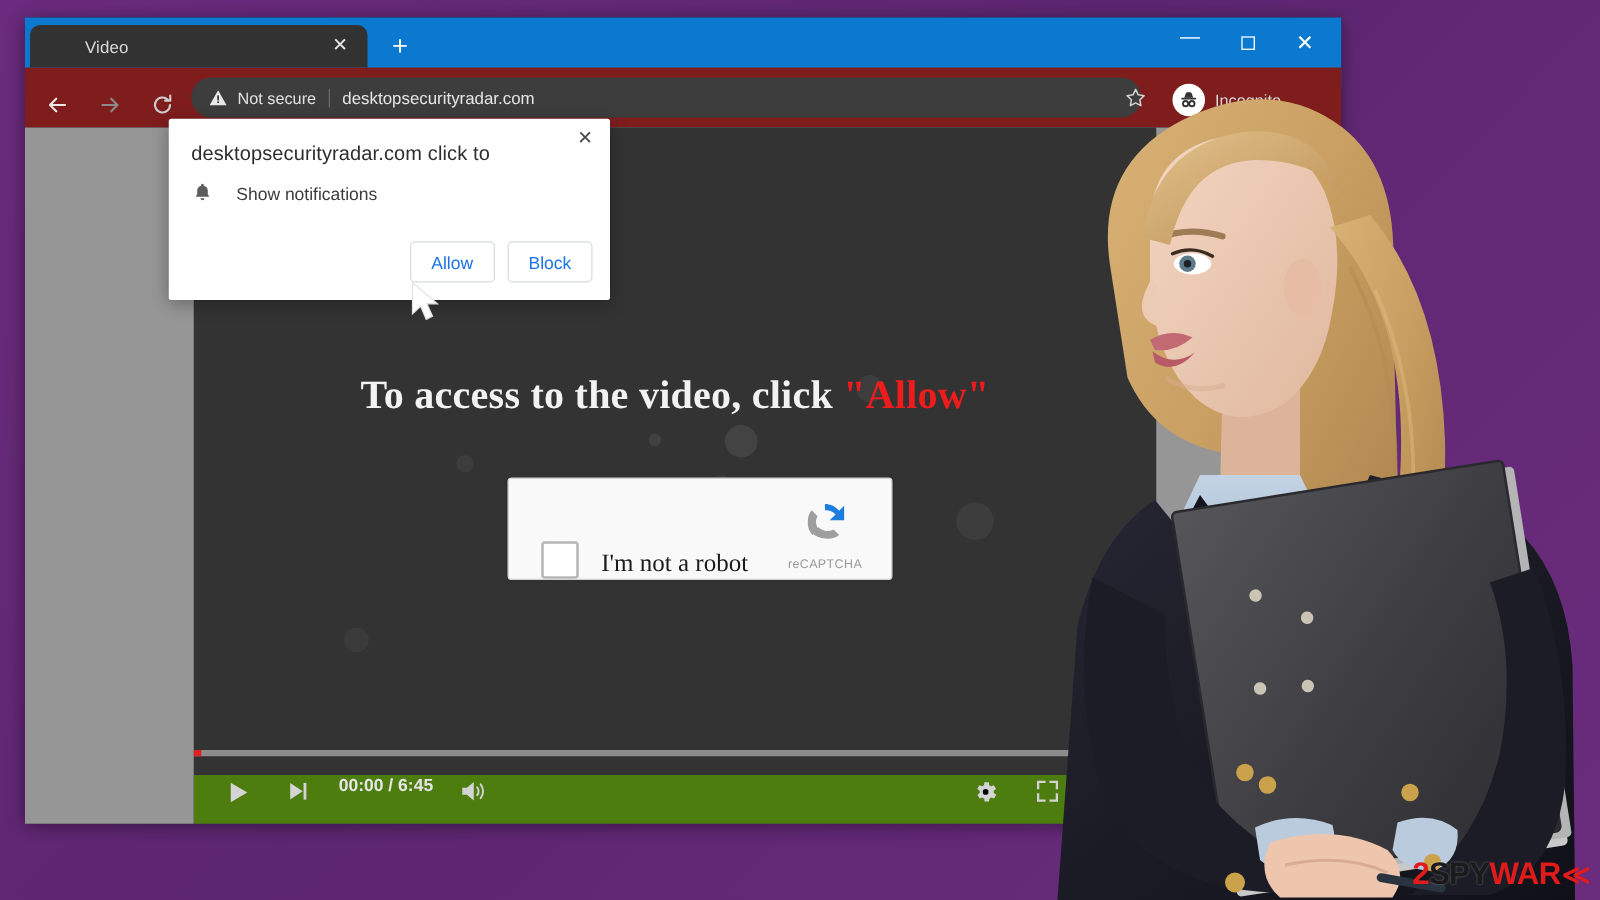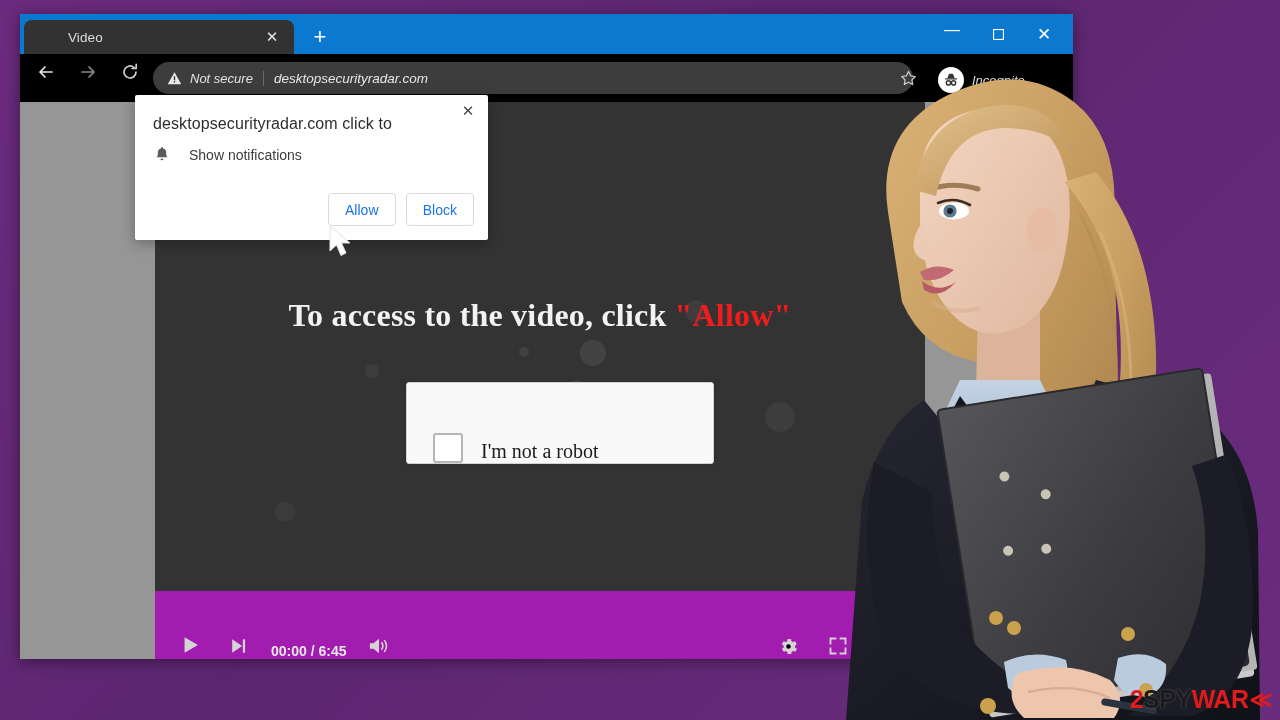--- a/index.html
+++ b/index.html
@@ -72,22 +72,22 @@
     cursor: pointer;
   }
   .wc-min { font-size: 16px; padding-bottom: 9px; }
   .wc-max svg { display: block; }
   .wc-close { font-size: 17px; font-weight: 300; }
 
   
   .toolbar {
     position: absolute; left: 0; top: 40px;
     width: 100%; height: 48px;
-    background: #000000;
-    display: flex; align-items: flex-start; font-style: italic;
+    background: #7f1d1d;
+    display: flex; align-items: flex-end;
   }
   .navbtn {
     width: 36px; height: 36px; margin-left: 6px;
     display: flex; align-items: center; justify-content: center;
     color: #cfcfcf;
     cursor: pointer;
   }
   .navbtn.back { margin-left: 8px; color: #e8e8e8; }
   .navbtn.fwd { color: #8a8a8a; }
   .omnibox {
@@ -201,23 +201,23 @@
     width: 770px; height: 5px;
     background: #8c8c8c;
   }
   .progress-played {
     position: absolute; left: 0; top: 0;
     width: 6px; height: 5px;
     background: #e02020;
   }
   .controls {
     position: absolute; left: 0; bottom: 0;
-    width: 770px; height: 68px;
-    background: #a21caf;
-    display: flex; align-items: flex-end;
+    width: 770px; height: 39px;
+    background: #4d7c0f;
+    display: flex; align-items: flex-start;
   }
   .ctl {
     display: flex; align-items: center; justify-content: center;
     color: #d4d4d4;
     cursor: pointer;
   }
   .ctl-play { margin-left: 22px; width: 28px; height: 28px; }
   .ctl-next { margin-left: 20px; width: 26px; height: 26px; }
   .time {
     margin-left: 20px;
@@ -408,20 +408,29 @@
         <div class="bokeh" style="left:610px; top:300px; width:30px; height:30px; opacity:.05;"></div>
         <div class="bokeh" style="left:120px; top:400px; width:20px; height:20px; opacity:.04;"></div>
 
         <div class="headline">
           <span>To access to the video, click </span><span class="allow">"Allow"</span>
         </div>
 
         <div class="recaptcha">
           <div class="rc-box"></div>
           <div class="rc-label">I'm not a robot</div>
+          <div class="rc-brand">
+            <svg width="44" height="44" viewBox="0 0 48 48">
+              <path d="M24 9c5 0 9.4 2.3 12.3 5.9l4.4-4.4v12.6H28.1l5.1-5.1A12 12 0 0 0 24 14.4z" fill="#1c7ce0"></path>
+              <path d="M9 24c0-3.6 1.2-6.9 3.3-9.5l5.2 5.2A11.9 11.9 0 0 0 16.1 24c0 2.5.8 4.9 2.2 6.8l-5.2 5.2A15.9 15.9 0 0 1 9 24z" fill="#9e9e9e"></path>
+              <path d="M24 39c-4.3 0-8.2-1.7-11-4.5l5.2-5.2a12 12 0 0 0 13.3 1.8l4.8 4.8A15.9 15.9 0 0 1 24 39z" fill="#9e9e9e"></path>
+              <path d="M22.7 17.3h3.4l5.2 10.4h-3.8l-.9-2h-4.6l-.9 2h-3.6z" fill="#ffffff" opacity=".0"></path>
+            </svg>
+            <div class="rc-brand-text">reCAPTCHA</div>
+          </div>
         </div>
 
         <div class="progress">
           <div class="progress-played"></div>
         </div>
 
         <div class="controls">
           <div class="ctl ctl-play">
             <svg width="22" height="22" viewBox="0 0 24 24">
               <path d="M5 3.5 19.5 12 5 20.5z" fill="currentColor"></path>

